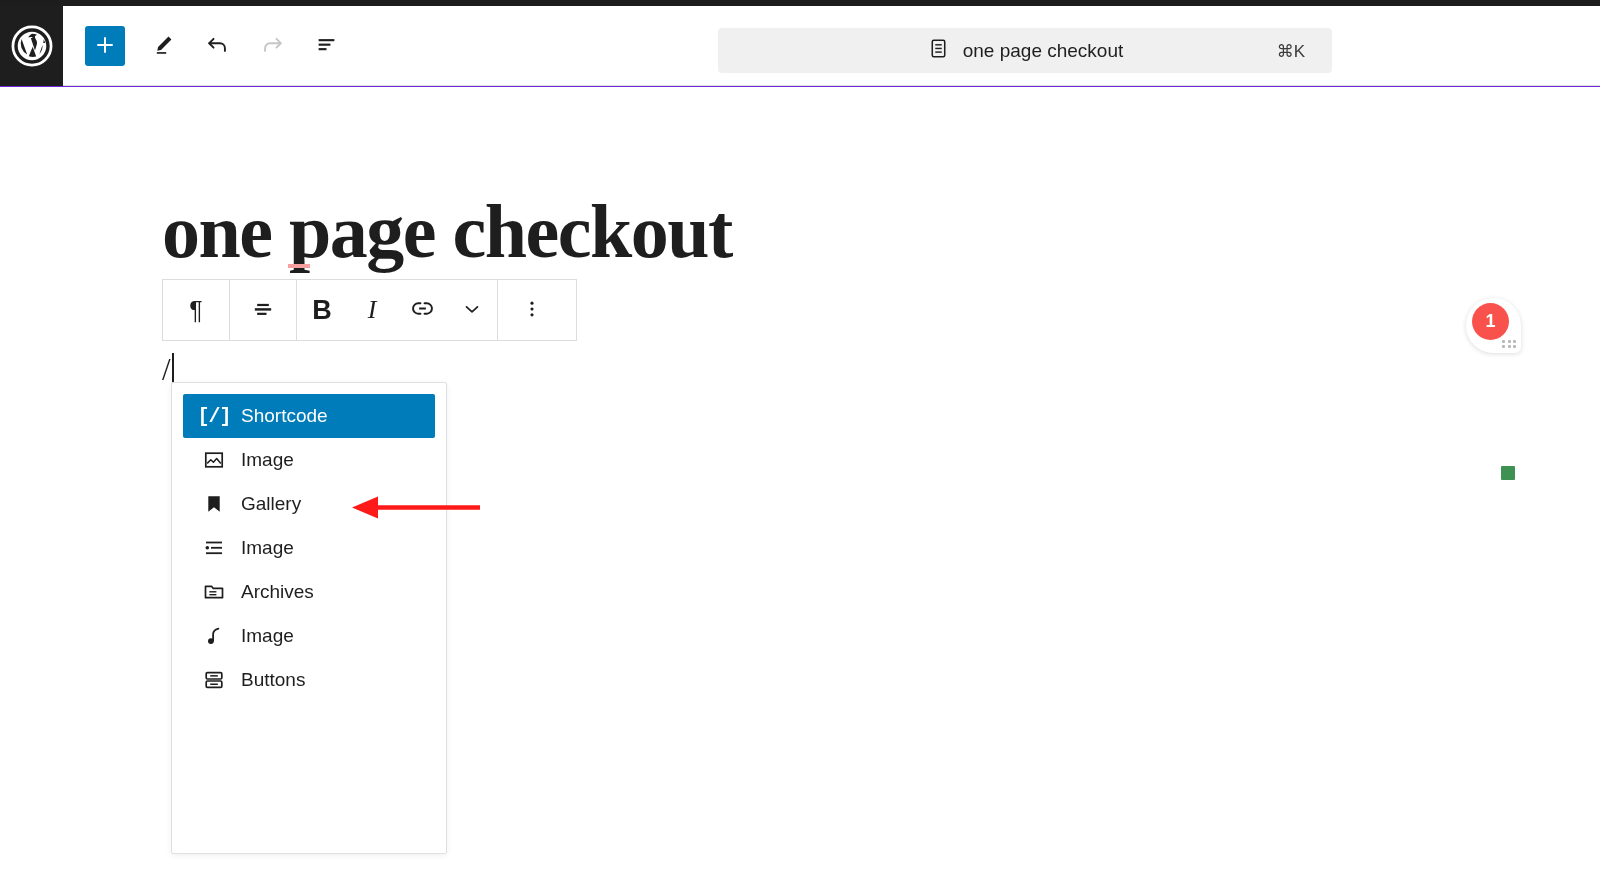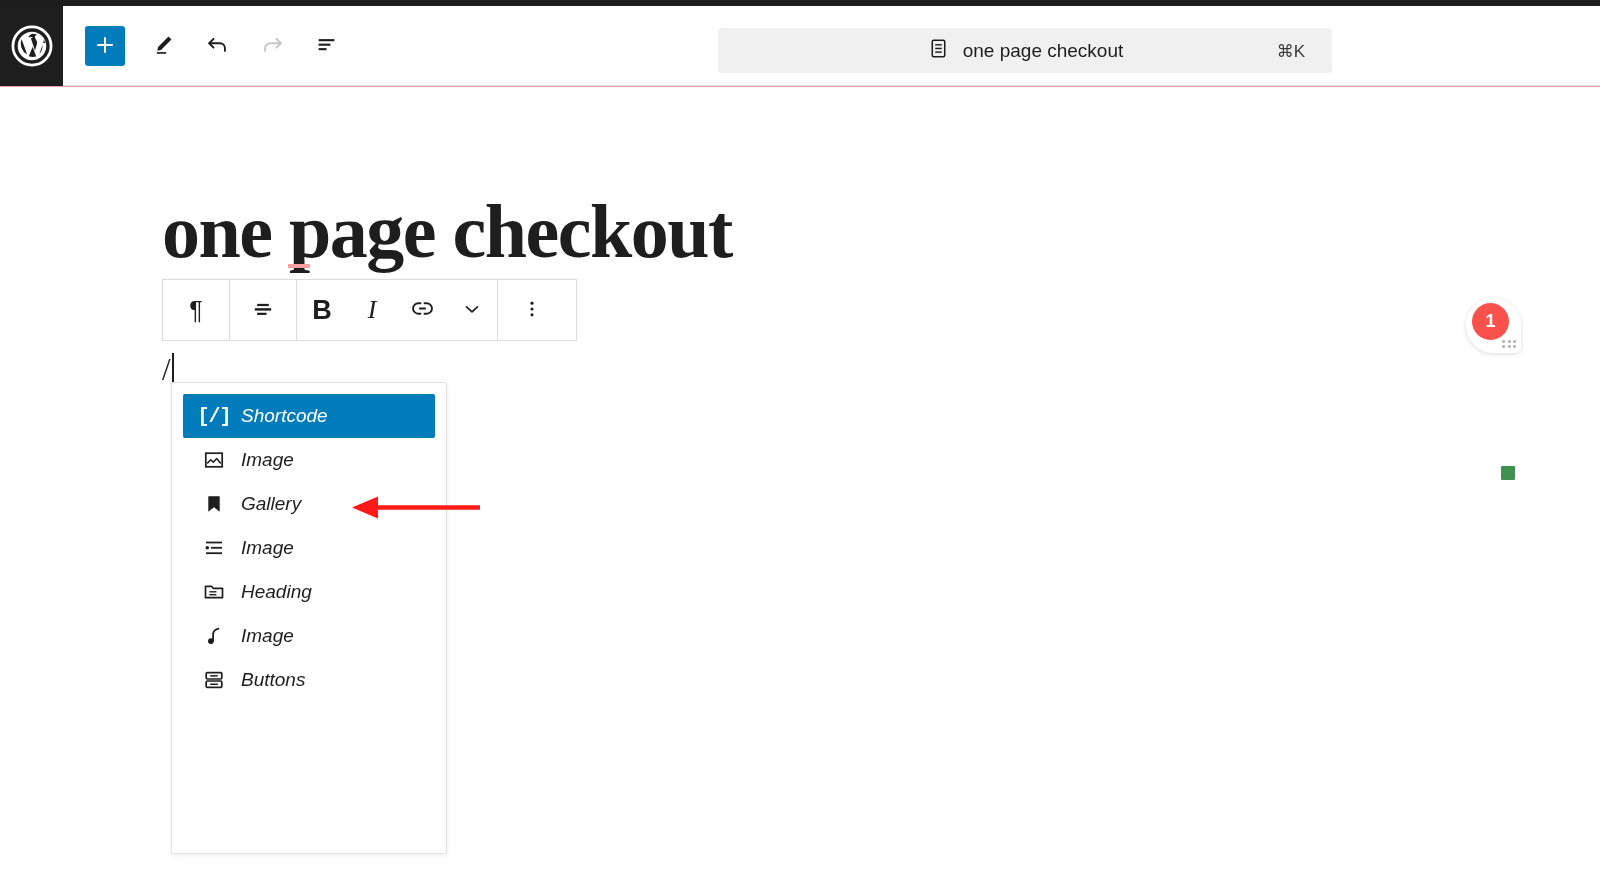--- a/index.html
+++ b/index.html
@@ -2,21 +2,21 @@
 <html><head>
 <meta charset="utf-8">
 <style>
   * { box-sizing: border-box; margin: 0; padding: 0; }
   html, body {
     width: 1600px; height: 878px;
     background: #ffffff;
     font-family: "Liberation Sans", sans-serif;
     overflow: hidden;
   }
-  #app { position: relative; width: 1600px; height: 878px; background: #fca5a5; }
+  #app { position: relative; width: 1600px; height: 878px; background: #6d28d9; }
 
   
   .chrome-strip {
     position: absolute; left: 0; top: 0; width: 1600px; height: 6px;
     background: #1d1d1d;
   }
 
   
   .header {
     position: absolute; left: 0; top: 6px; width: 1600px; height: 80px;
@@ -133,21 +133,20 @@
     color: #1e1e1e;
   }
   .ac-item .ac-ico {
     width: 26px; height: 26px;
     display: flex; align-items: center; justify-content: center;
     flex: 0 0 26px;
   }
   .ac-item .ac-label {
     font-size: 19px;
     font-family: "Liberation Sans", sans-serif;
-    font-style: italic;
   }
   .ac-item.selected {
     background: #007cba; color: #ffffff;
   }
   .ac-item.linked .ac-label { color: #007cba; }
   .ac-item.linked .ac-ico { color: #007cba; }
 
   .code-glyph {
     font-family: "Liberation Mono", monospace;
     font-size: 20px; font-weight: bold; letter-spacing: -1px;
@@ -365,21 +364,21 @@
 
 
       <div class="ac-item">
         <span class="ac-ico">
           <svg width="24" height="24" viewBox="0 0 24 24" fill="none">
             <path d="M3.5 6.3h6l1.6 2h9.4v9.4H3.5V6.3z" stroke="#1e1e1e" stroke-width="1.7" stroke-linejoin="round"></path>
             <rect x="7.4" y="11.1" width="7" height="1.4" fill="#1e1e1e"></rect>
             <rect x="7.4" y="14" width="7" height="1.4" fill="#1e1e1e"></rect>
           </svg>
         </span>
-        <span class="ac-label">Heading</span>
+        <span class="ac-label">Archives</span>
       </div>
 
       <div class="ac-item">
         <span class="ac-ico">
           <svg width="24" height="24" viewBox="0 0 24 24" fill="none">
             <path d="M16.4 4.6c-3.6 1-5.3 2.6-5.3 5.6v6.6" stroke="#1e1e1e" stroke-width="1.8" stroke-linecap="round"></path>
             <circle cx="8.9" cy="17.1" r="2.9" fill="#1e1e1e"></circle>
           </svg>
         </span>
         <span class="ac-label">Image</span>

